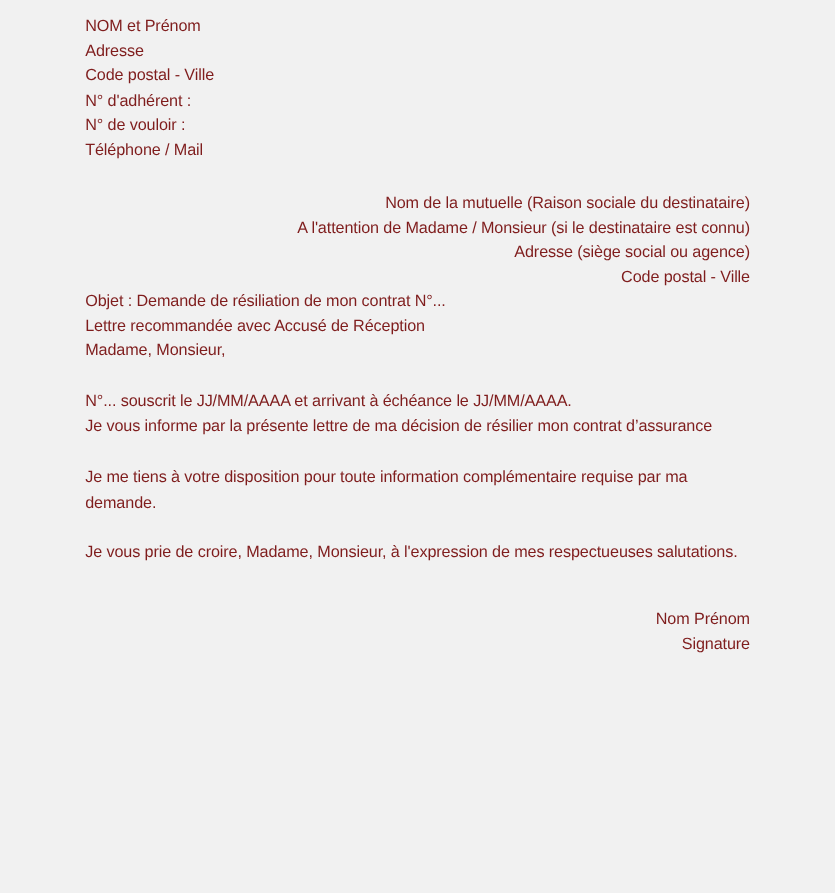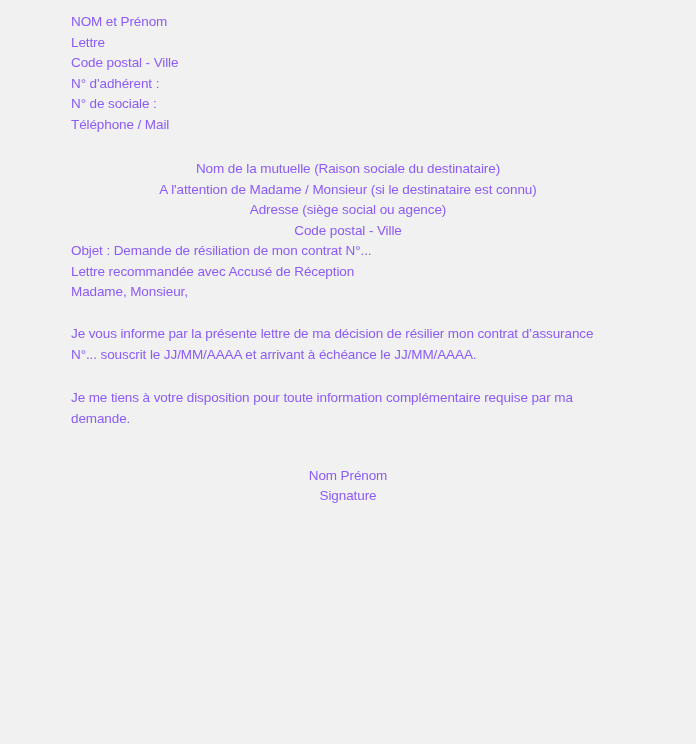--- a/index.html
+++ b/index.html
@@ -10,57 +10,57 @@
     width: 696px;
     height: 744px;
     background: #f1f1f1;
     overflow: hidden;
   }
   .page {
     box-sizing: border-box;
     width: 696px;
     height: 744px;
     background: #f1f1f1;
-    color: #8b5cf6;
+    color: #7f1d1d;
     font-family: "Liberation Sans", sans-serif;
     font-size: 13.5px;
     letter-spacing: -0.1px;
     padding: 12px 71px 0 71px;
   }
   .line {
     line-height: 20.5px;
     white-space: nowrap;
   }
   .para .line {
     line-height: 21.5px;
   }
   .block-right {
-    text-align: center;
+    text-align: right;
   }
   .recipient-block { margin-top: 24px; }
   .date-line      { margin-top: 20px; }
   .subject-block  { }
   .salutation     { }
   .para-1         { margin-top: 20px; }
   .para-2         { margin-top: 21px; }
   .para-3         { margin-top: 19px; }
   .para-4         { margin-top: 19px; }
   .signature-block{ margin-top: 36px; }
 </style>
 </head>
 <body>
 
 <div class="page">
 
   <div class="sender-block">
     <div class="line">NOM et Prénom</div>
-    <div class="line">Lettre</div>
+    <div class="line">Adresse</div>
     <div class="line">Code postal - Ville</div>
     <div class="line">N° d'adhérent :</div>
-    <div class="line">N° de sociale :</div>
+    <div class="line">N° de vouloir :</div>
     <div class="line">Téléphone / Mail</div>
   </div>
 
   <div class="recipient-block block-right">
     <div class="line">Nom de la mutuelle (Raison sociale du destinataire)</div>
     <div class="line">A l'attention de Madame / Monsieur (si le destinataire est connu)</div>
     <div class="line">Adresse (siège social ou agence)</div>
     <div class="line">Code postal - Ville</div>
   </div>
 
@@ -68,31 +68,34 @@
   <div class="subject-block">
     <div class="line">Objet : Demande de résiliation de mon contrat N°...</div>
     <div class="line">Lettre recommandée avec Accusé de Réception</div>
   </div>
 
   <div class="salutation">
     <div class="line">Madame, Monsieur,</div>
   </div>
 
   <div class="para para-1">
+    <div class="line">N°... souscrit le JJ/MM/AAAA et arrivant à échéance le JJ/MM/AAAA.</div>
     <div class="line">Je vous informe par la présente lettre de ma décision de résilier mon contrat d’assurance</div>
-    <div class="line">N°... souscrit le JJ/MM/AAAA et arrivant à échéance le JJ/MM/AAAA.</div>
   </div>
 
   <div class="para para-2">
   </div>
 
   <div class="para para-3">
     <div class="line">Je me tiens à votre disposition pour toute information complémentaire requise par ma</div>
     <div class="line">demande.</div>
   </div>
 
+  <div class="para para-4">
+    <div class="line">Je vous prie de croire, Madame, Monsieur, à l'expression de mes respectueuses salutations.</div>
+  </div>
 
   <div class="signature-block block-right">
     <div class="line">Nom Prénom</div>
     <div class="line">Signature</div>
   </div>
 
 </div>
 
 </body></html>

